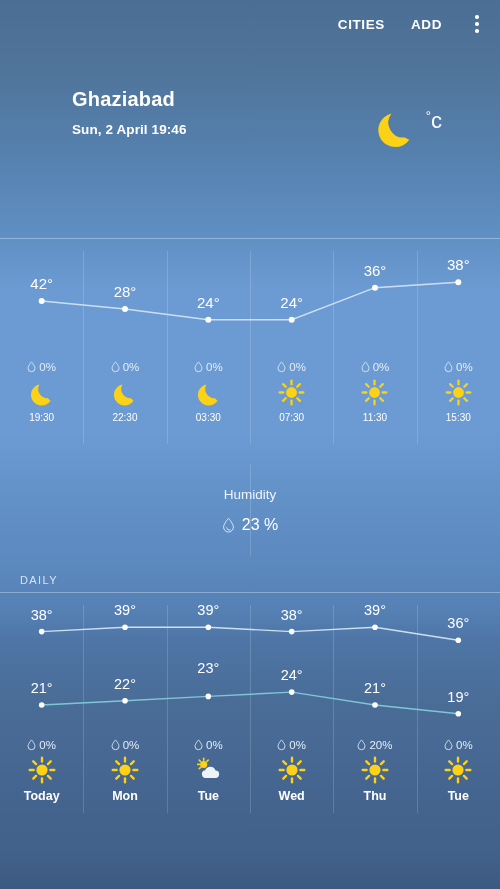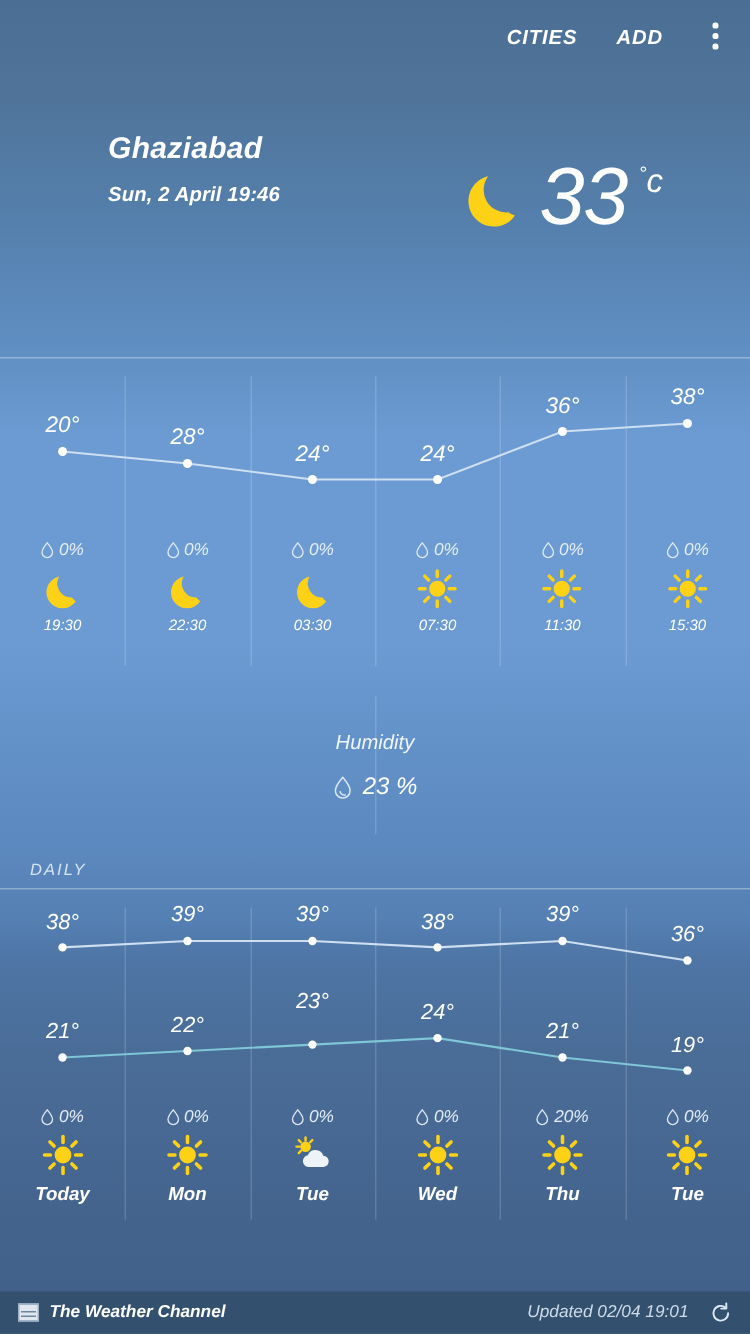--- a/index.html
+++ b/index.html
@@ -22,21 +22,20 @@
         #6b9bd2 290px,
         #6b9bd2 430px,
         #6291c8 500px,
         #5c89bf 560px,
         #5580b4 612px,
         #4e75a5 640px,
         #4a6d98 700px,
         #456690 780px,
         #41608a 860px,
         #3c5980 889px);
-    font-style: italic;
   }
 
   
   .topbar {
     height:48px; display:flex; align-items:center; justify-content:flex-end;
     padding-right:14px; gap:26px;
   }
   .topbar .tb {
     font-size:13.5px; font-weight:bold; letter-spacing:.6px; color:#fff;
     cursor:pointer;
@@ -136,21 +135,20 @@
 
   <div class="current">
     <div class="city">Ghaziabad</div>
     <div class="when">Sun, 2 April 19:46</div>
     <div class="bigtemp">
       <span>
         <svg width="46" height="46" viewBox="0 0 46 46" aria-hidden="true">
           <path d="M33 33.5A15 15 0 0 1 19.5 9.5a17 17 0 1 0 17.8 26.2 15 15 0 0 1-4.3-2.2z" fill="#fcd116"></path>
         </svg>
       </span>
-      <span class="num">33</span>
       <span class="unit">
         <span class="deg">°</span><span>c</span>
       </span>
     </div>
   </div>
 
   <div class="secrule"></div>
 
   <div class="hourly">
     <div class="cols">
@@ -168,21 +166,21 @@
         <g id="hourly-dots">
             <circle cx="41.7" cy="62.0" r="3" fill="#ffffff"></circle>
             <circle cx="125.0" cy="70.0" r="3" fill="#ffffff"></circle>
             <circle cx="208.3" cy="80.7" r="3" fill="#ffffff"></circle>
             <circle cx="291.7" cy="80.7" r="3" fill="#ffffff"></circle>
             <circle cx="375.0" cy="48.7" r="3" fill="#ffffff"></circle>
             <circle cx="458.3" cy="43.3" r="3" fill="#ffffff"></circle>
           </g>
       </svg>
       <div id="hourly-labels">
-          <div class="hlabel" style="left:41.7px; top:36.0px">20°</div>
+          <div class="hlabel" style="left:41.7px; top:36.0px">42°</div>
           <div class="hlabel" style="left:125.0px; top:44.0px">28°</div>
           <div class="hlabel" style="left:208.3px; top:54.7px">24°</div>
           <div class="hlabel" style="left:291.7px; top:54.7px">24°</div>
           <div class="hlabel" style="left:375.0px; top:22.7px">36°</div>
           <div class="hlabel" style="left:458.3px; top:17.3px">38°</div>
         </div>
     </div>
 
     <div class="hbelow" id="hourly-cells">
         <div class="hcell">
@@ -529,33 +527,14 @@
                 <line x1="19.94" y1="8.06" x2="22.71" y2="5.29"></line>
               </g>
     <circle cx="14" cy="14" r="5.6000000000000005" fill="#fcd116"></circle>
             </svg>
           </span>
        <div class="dname">Tue</div>
      </div>
       </div>
   </div>
 
-  <div class="footer">
-    <div class="brand">
-      <span class="brandlogo"></span>
-      <span>The Weather Channel</span>
-    </div>
-    <div class="updated">
-      <span>
-        <span>Updated</span>
-        <span>02/04</span>
-        <span>19:01</span>
-      </span>
-      <span class="refresh">
-        <svg width="15" height="15" viewBox="0 0 15 15" aria-hidden="true">
-          <path d="M12.4 7.5a4.9 4.9 0 1 1-1.7-3.7" fill="none" stroke="#dbe7f3" stroke-width="1.3" stroke-linecap="round"></path>
-          <path d="M11.2 0.9 L11.2 4.4 L7.8 4.4" fill="none" stroke="#dbe7f3" stroke-width="1.3" stroke-linecap="round" stroke-linejoin="round"></path>
-        </svg>
-      </span>
-    </div>
-  </div>
 
 </div>
 
 </body></html>

